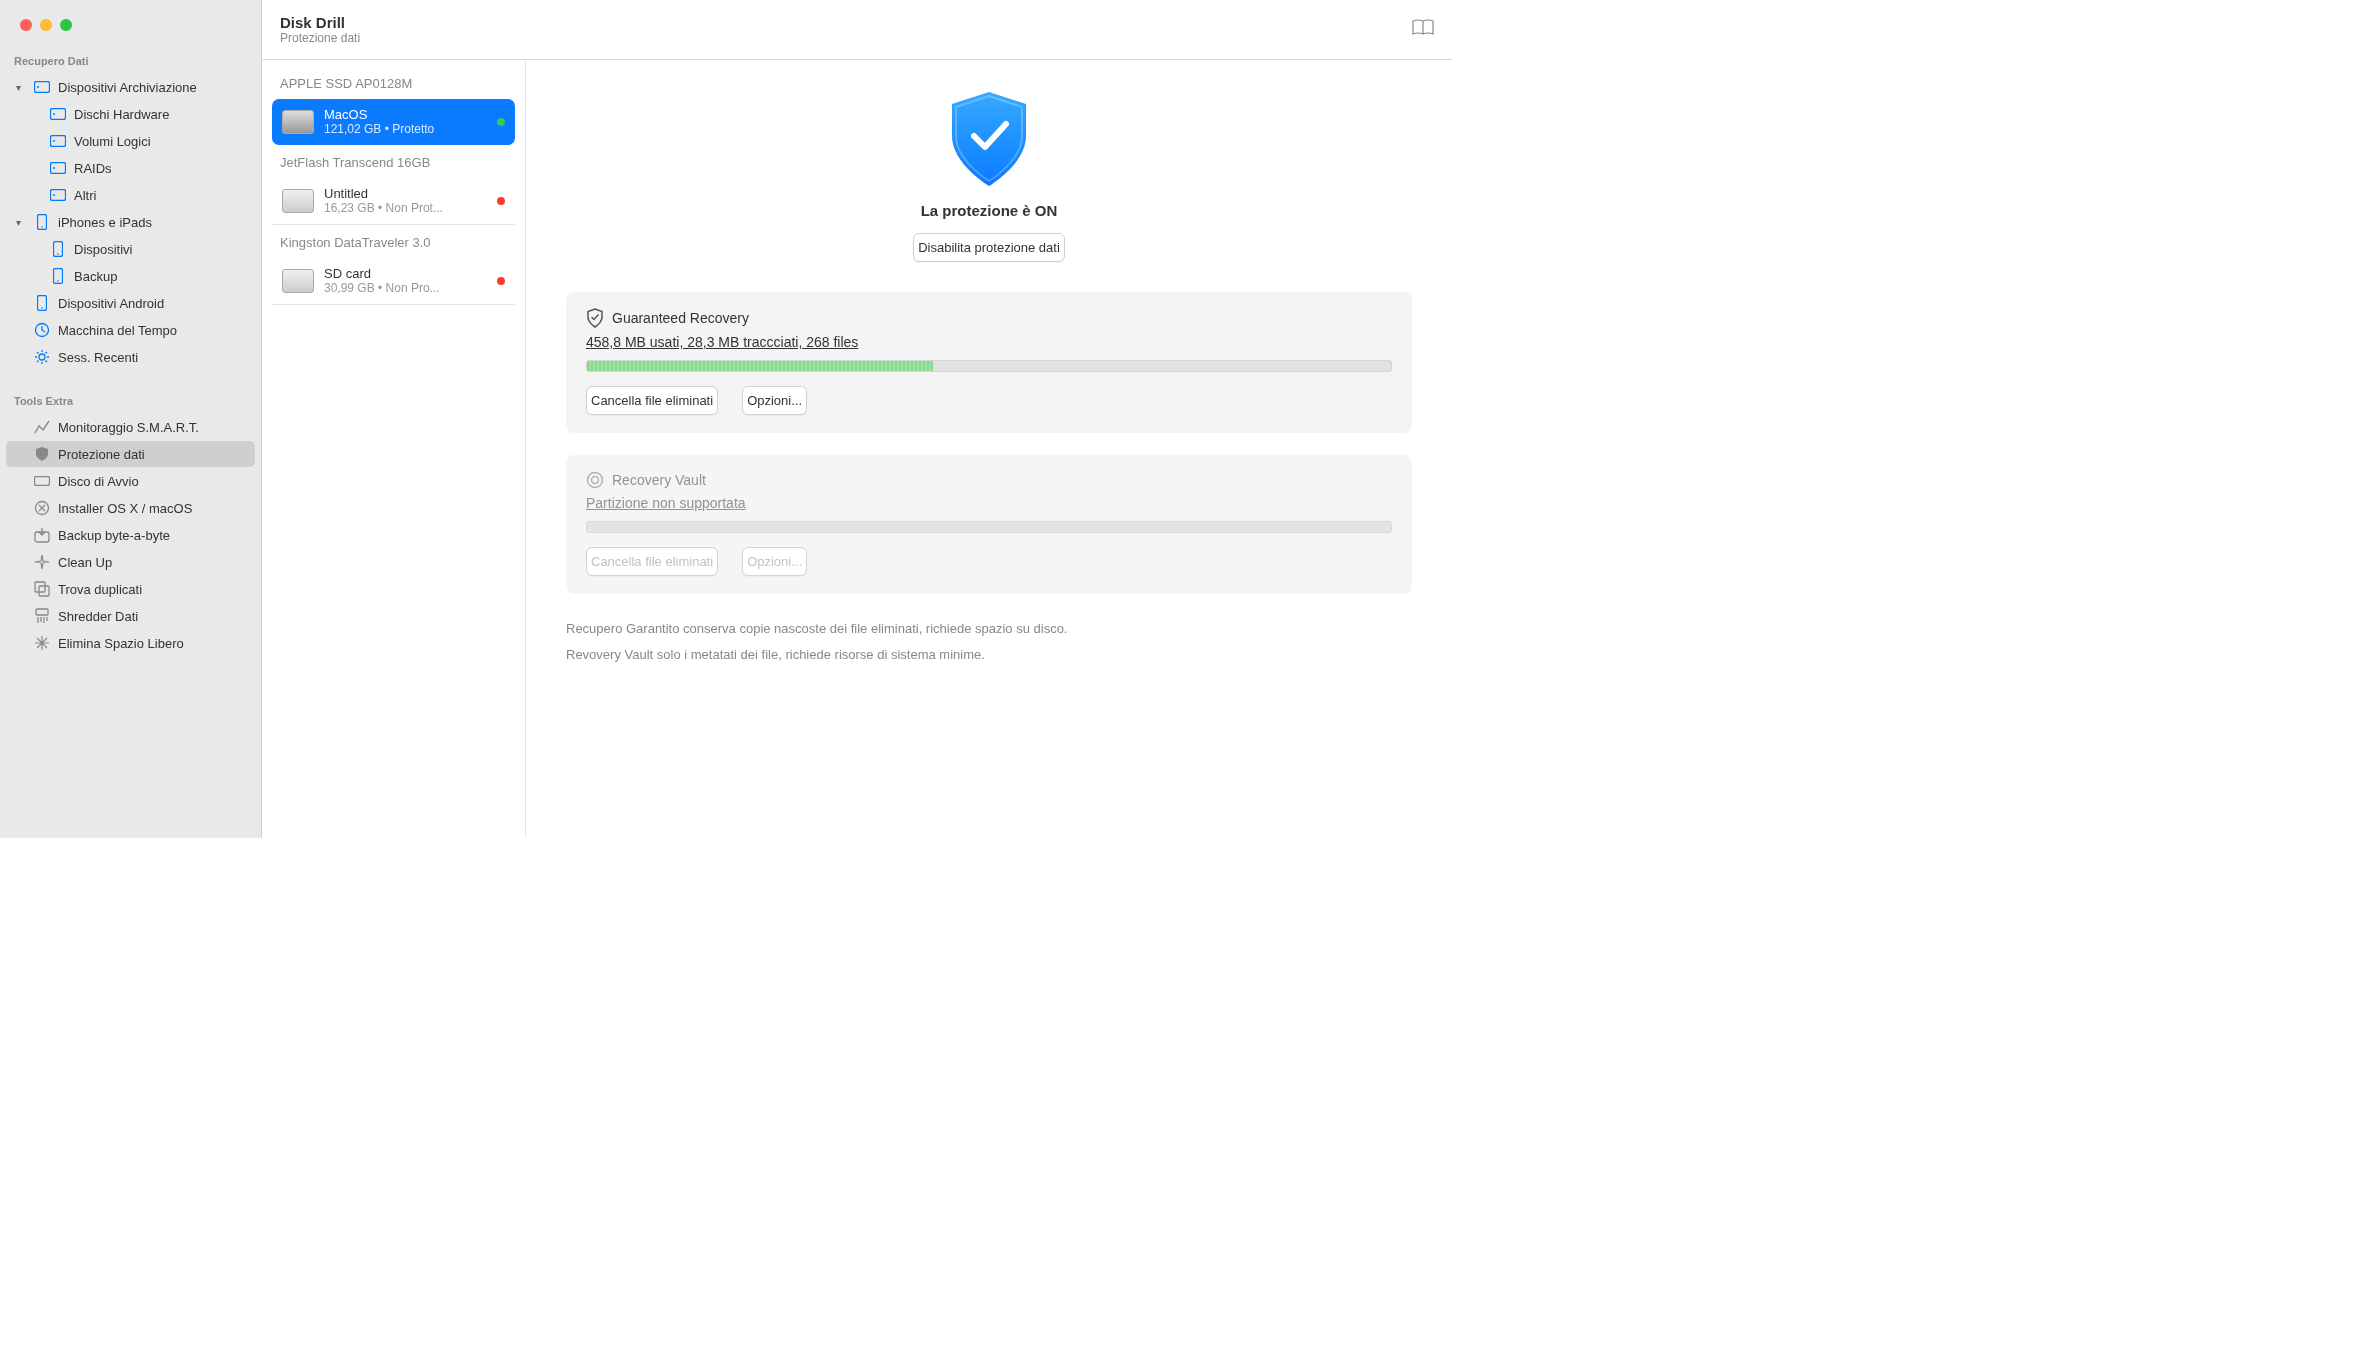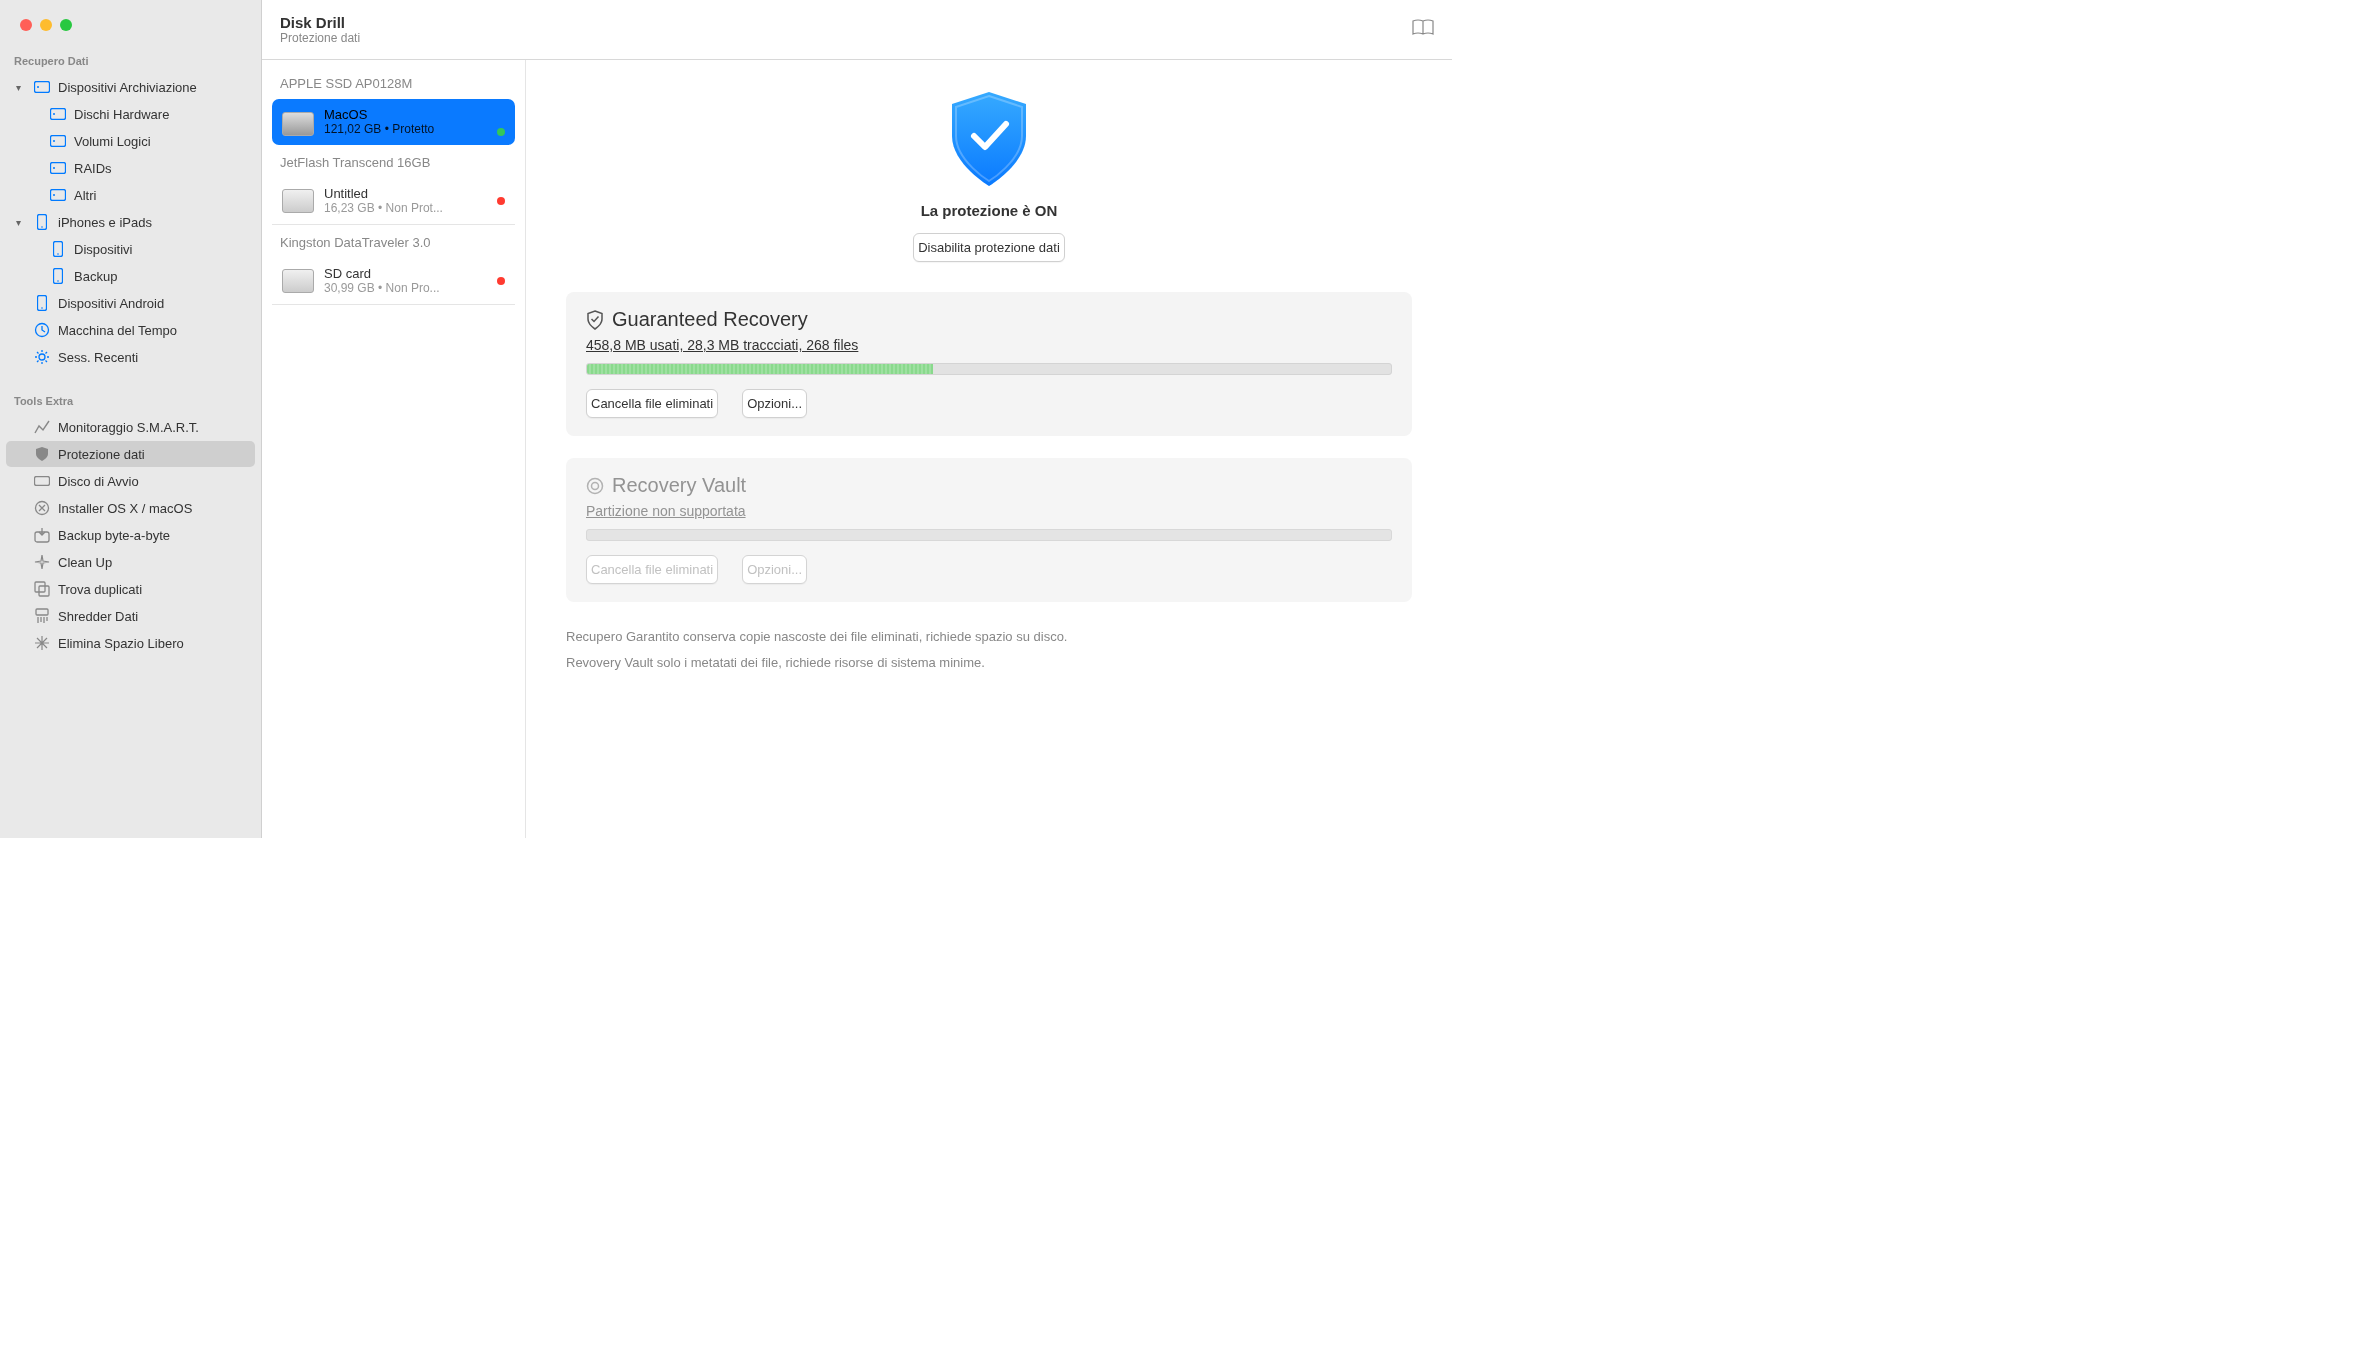--- a/index.html
+++ b/index.html
@@ -116,22 +116,21 @@
       align-items: center;
       gap: 10px;
       padding: 8px 10px;
       border-radius: 7px;
       cursor: pointer;
       position: relative;
       border-bottom: 1px solid transparent;
     }
     .device-item.selected {
       background: #0a7aff;
-      color: #000000;
-      align-items: flex-end;
+      color: #ffffff;
     }
     .device-divider {
       height: 1px;
       background: #e5e5e5;
       margin: 0 0px;
     }
     .drive-icon {
       width: 32px;
       height: 24px;
       border-radius: 3px;
@@ -196,21 +195,21 @@
       background: #f4f4f4;
       border-radius: 8px;
       padding: 16px 20px 18px 20px;
       margin-bottom: 22px;
     }
     .panel.disabled { opacity: 0.9; }
     .panel-header {
       display: flex;
       align-items: center;
       gap: 8px;
-      font-size: 20px;
+      font-size: 14px;
       color: #333;
       margin-bottom: 6px;
     }
     .panel.disabled .panel-header { color: #888; }
     .panel-stats {
       font-size: 14px;
       color: #333;
       margin-bottom: 10px;
       text-decoration: underline;
     }

